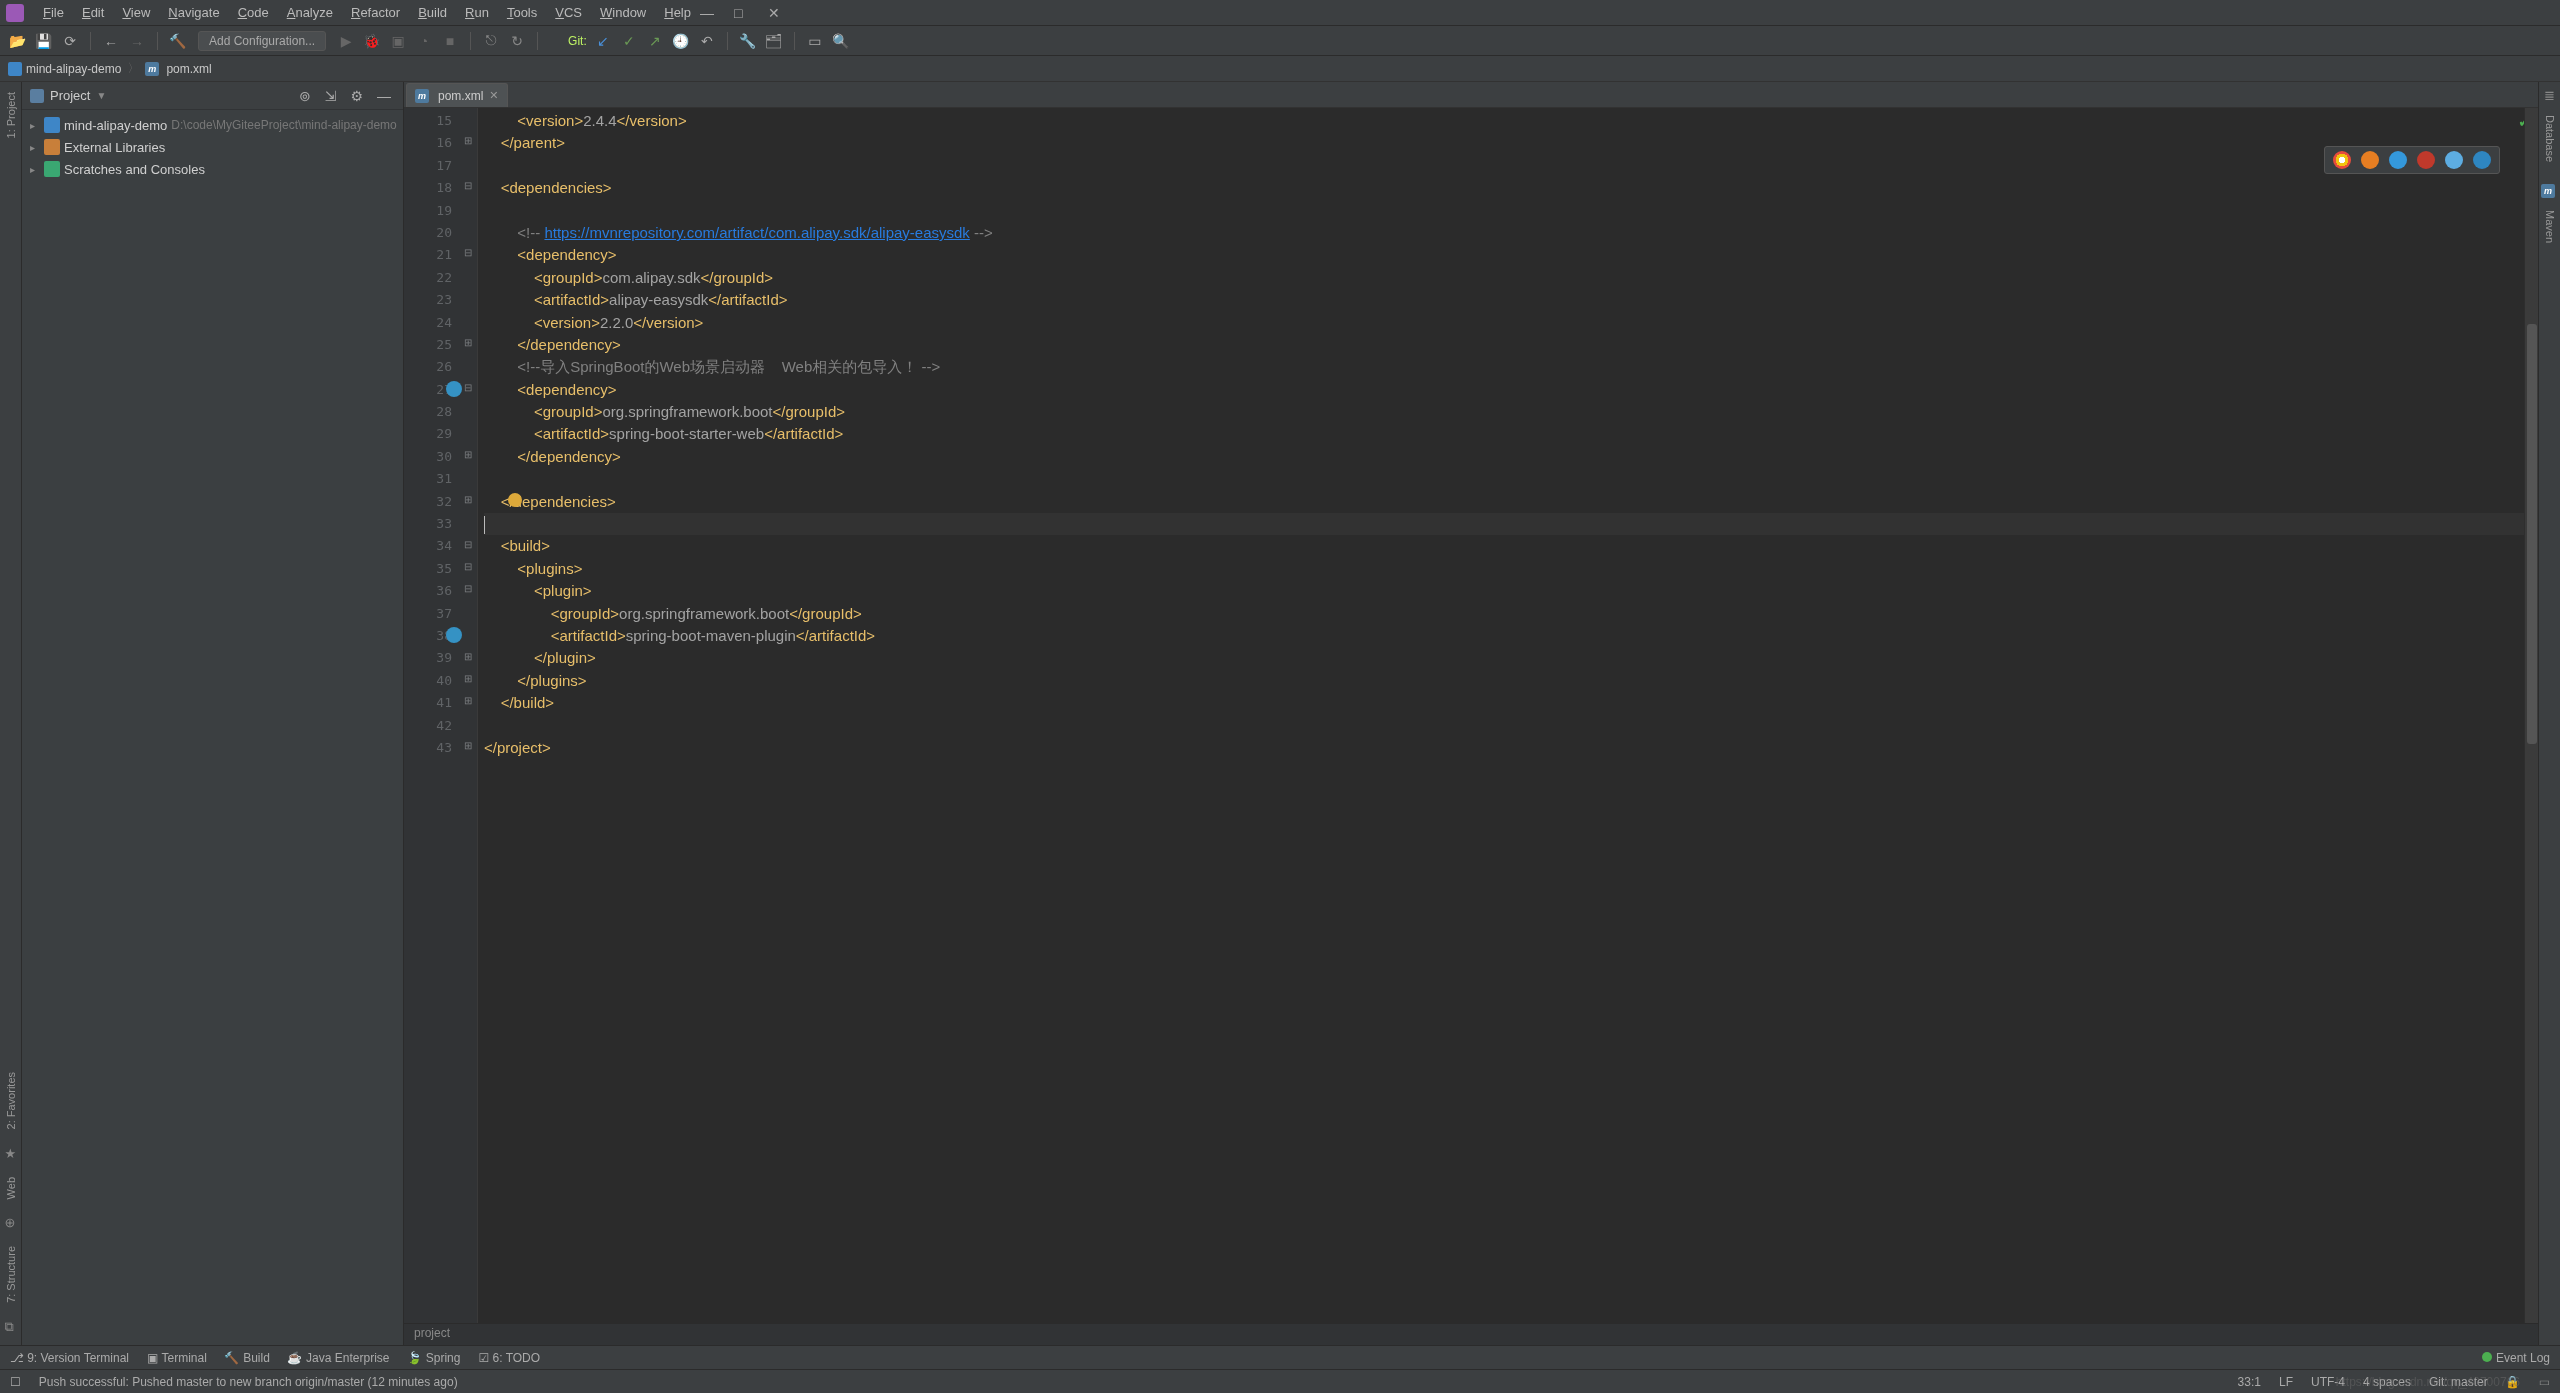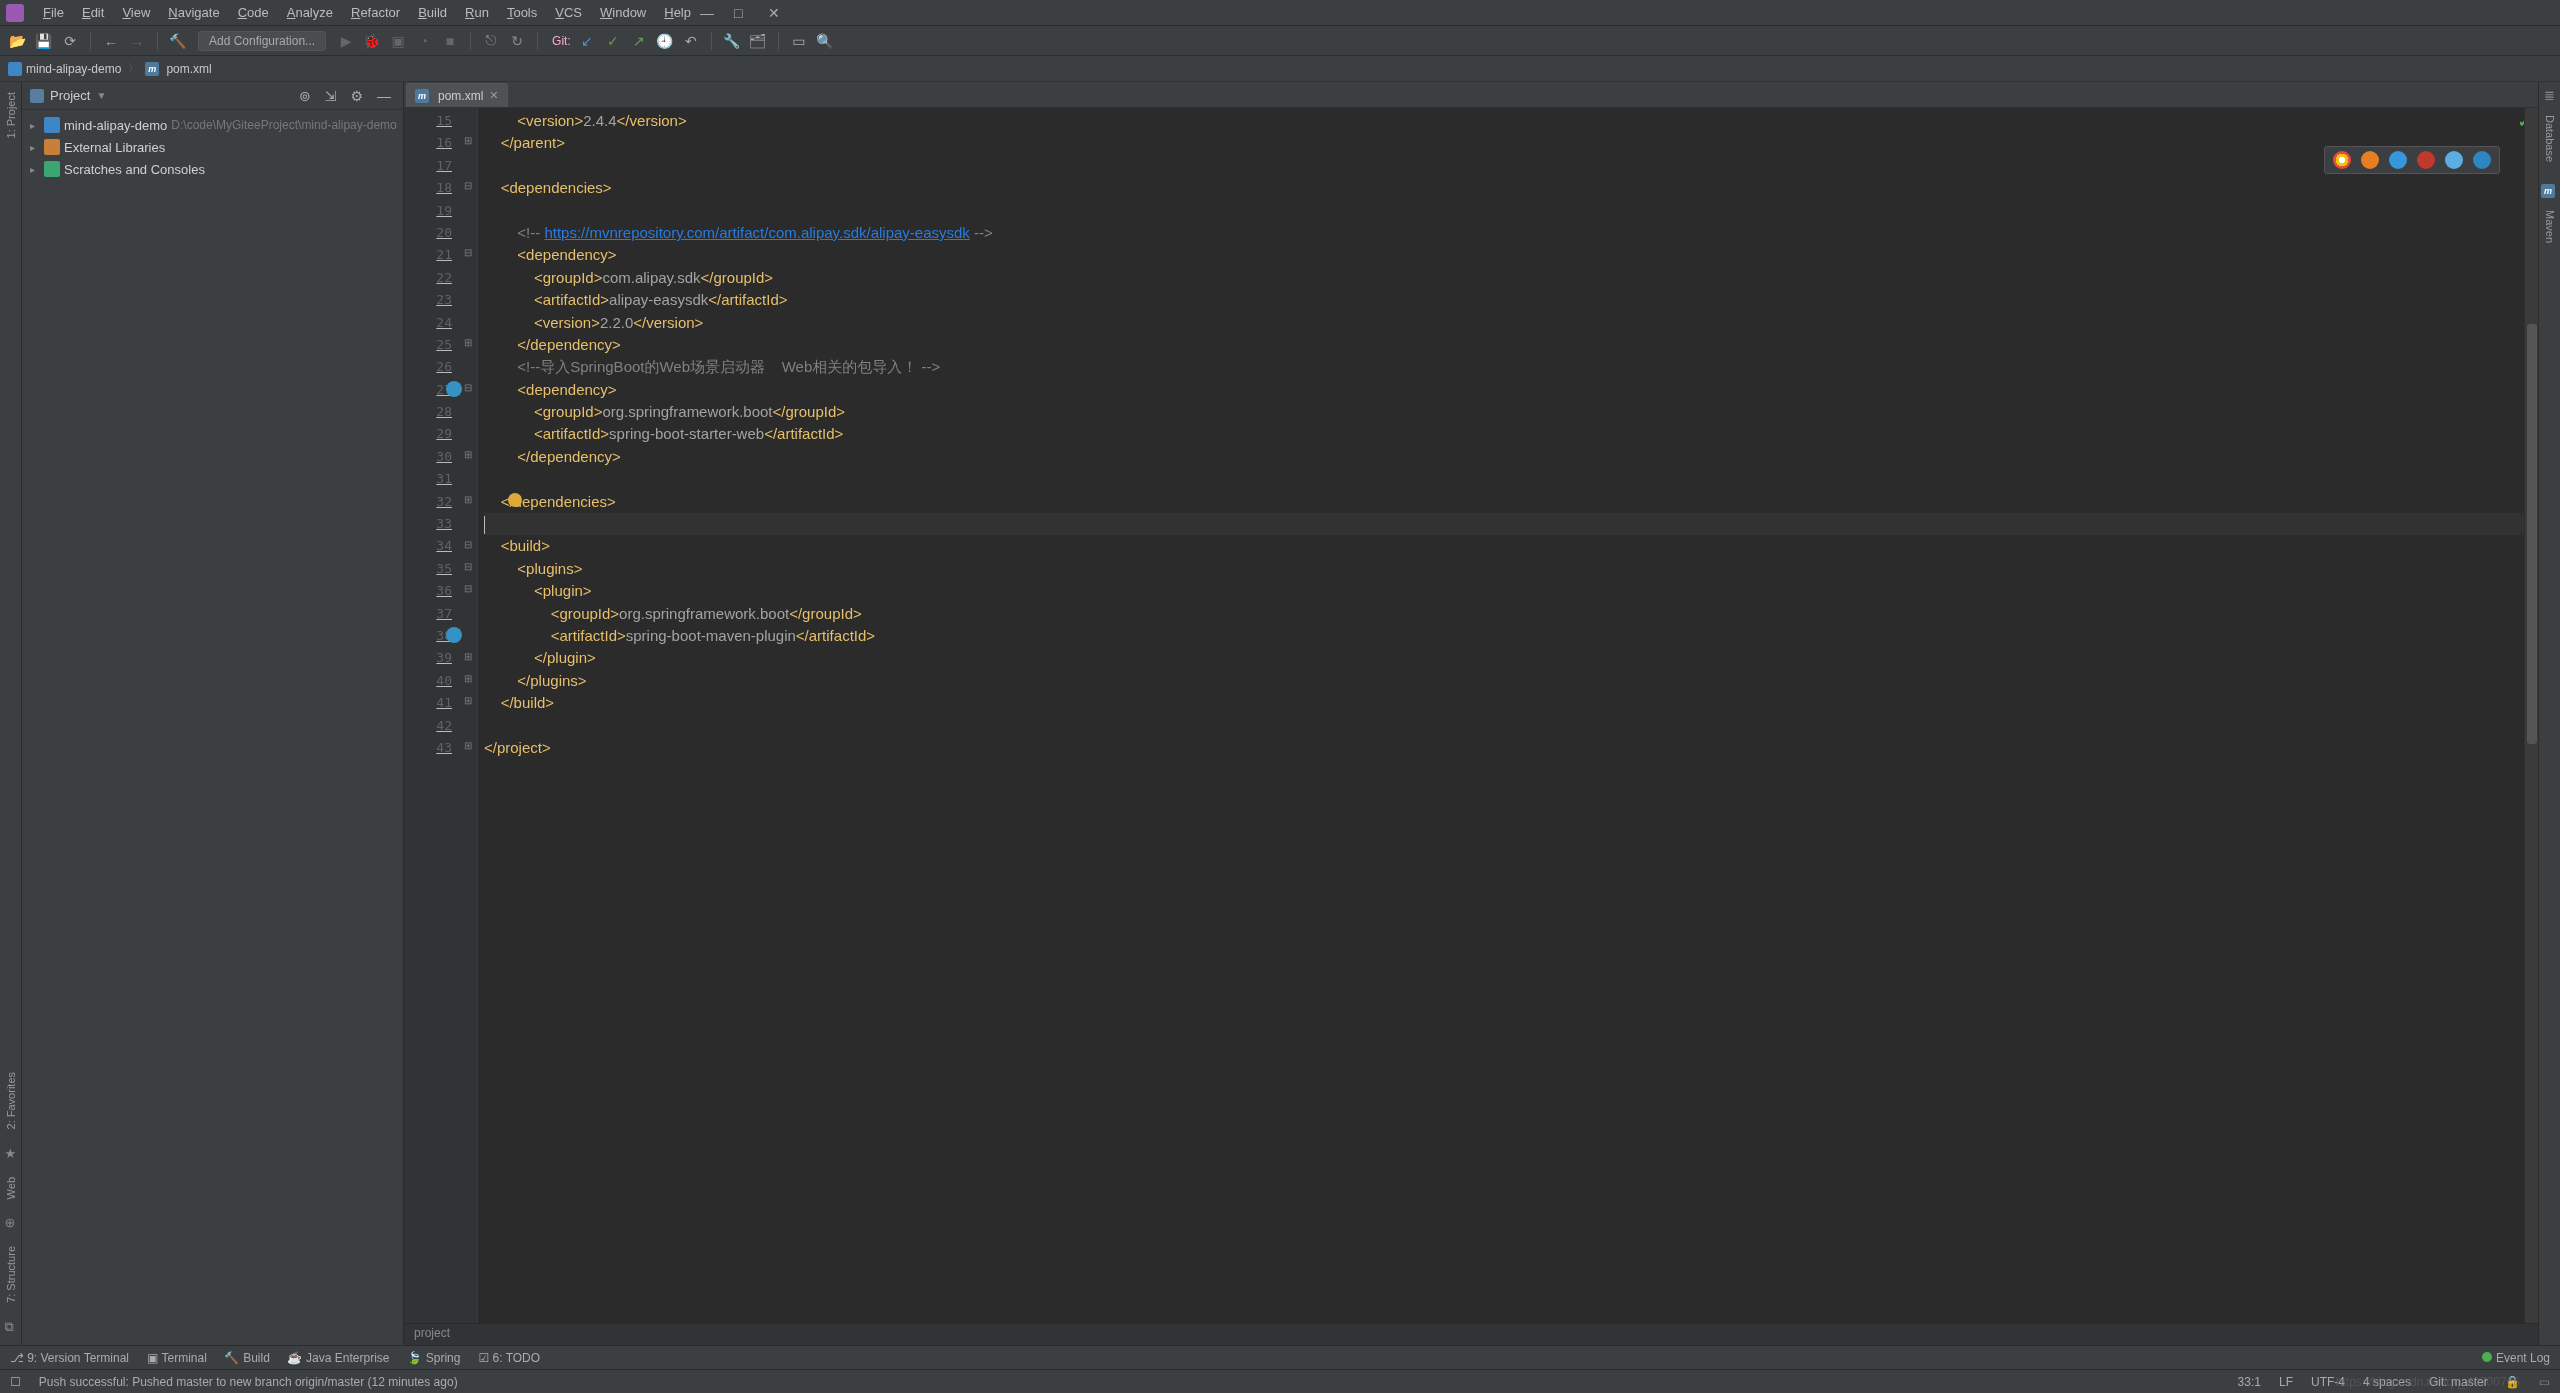--- a/index.html
+++ b/index.html
@@ -56,21 +56,21 @@
 .tree-name { color:#d0d0d0; }
 .tree-path { color:#777; font-size:12px; }
 
 
 .editor { flex:1; display:flex; flex-direction:column; background:#2b2b2b; position:relative; }
 .ed-tabs { height:26px; background:#3c3f41; display:flex; align-items:flex-end; border-bottom:1px solid #323232; }
 .ed-tab { height:24px; background:#4e5254; border:1px solid #555; border-bottom:none; padding:3px 8px; display:flex; align-items:center; gap:6px; font-size:12px; color:#ccc; margin-left:2px; border-radius:3px 3px 0 0; }
 .ed-tab .close { color:#999; font-size:11px; }
 
 .ed-body { flex:1; display:flex; overflow:hidden; position:relative; }
-.gutter { width:58px; background:#313335; text-align:right; padding:2px 10px 2px 0;text-decoration:underline; }
+.gutter { width:58px; background:#313335; text-align:right; padding:2px 10px 2px 0; }
 .gutter .ln { height:22.4px; line-height:22.4px; color:#606366; font-family:Consolas,monospace; font-size:13px; }
 .fold-strip { width:16px; background:#313335; border-right:1px solid #3a3a3a; position:relative; }
 .fold-mark { position:absolute; left:2px; width:12px; height:12px; color:#7b7e80; font-size:10px; }
 .gutter-icon { position:absolute; left:-16px; width:16px; height:16px; border-radius:8px; background:#3592c4; font-size:10px; }
 .bulb { position:absolute; left:30px; width:14px; height:14px; background:#dda93a; border-radius:7px; }
 
 .code { flex:1; padding:2px 0 2px 6px; font-family:Consolas,"Courier New",monospace; font-size:15px; line-height:22.4px; color:#a9b7c6; white-space:pre; position:relative; }
 .code .row { height:22.4px; }
 .code .row.cur { background:#323232; }
 .t  { color:#e8bf6a; }   
@@ -144,21 +144,21 @@
   <span class="run-cfg">Add Configuration...</span>
   <span class="tb-icon" style="color:#666">▶</span>
   <span class="tb-icon" style="color:#666">🐞</span>
   <span class="tb-icon" style="color:#666">▣</span>
   <span class="tb-icon" style="color:#666">◔</span>
   <span class="tb-icon" style="color:#666">■</span>
   <span class="tb-sep"></span>
   <span class="tb-icon" style="color:#888">⎋</span>
   <span class="tb-icon" style="color:#888">↻</span>
   <span class="tb-sep"></span>
-  <span style="color:#f9a8d4;font-size:12px;margin-left:4px;">Git:</span>
+  <span style="color:#bef264;font-size:12px;margin-left:20px;">Git:</span>
   <span class="tb-icon" style="color:#4a90d9">↙</span>
   <span class="tb-icon" style="color:#6a9955">✓</span>
   <span class="tb-icon" style="color:#6a9955">↗</span>
   <span class="tb-icon">🕘</span>
   <span class="tb-icon">↶</span>
   <span class="tb-sep"></span>
   <span class="tb-icon">🔧</span>
   <span class="tb-icon">🗂</span>
   <span class="tb-sep"></span>
   <span class="tb-icon">▭</span>

